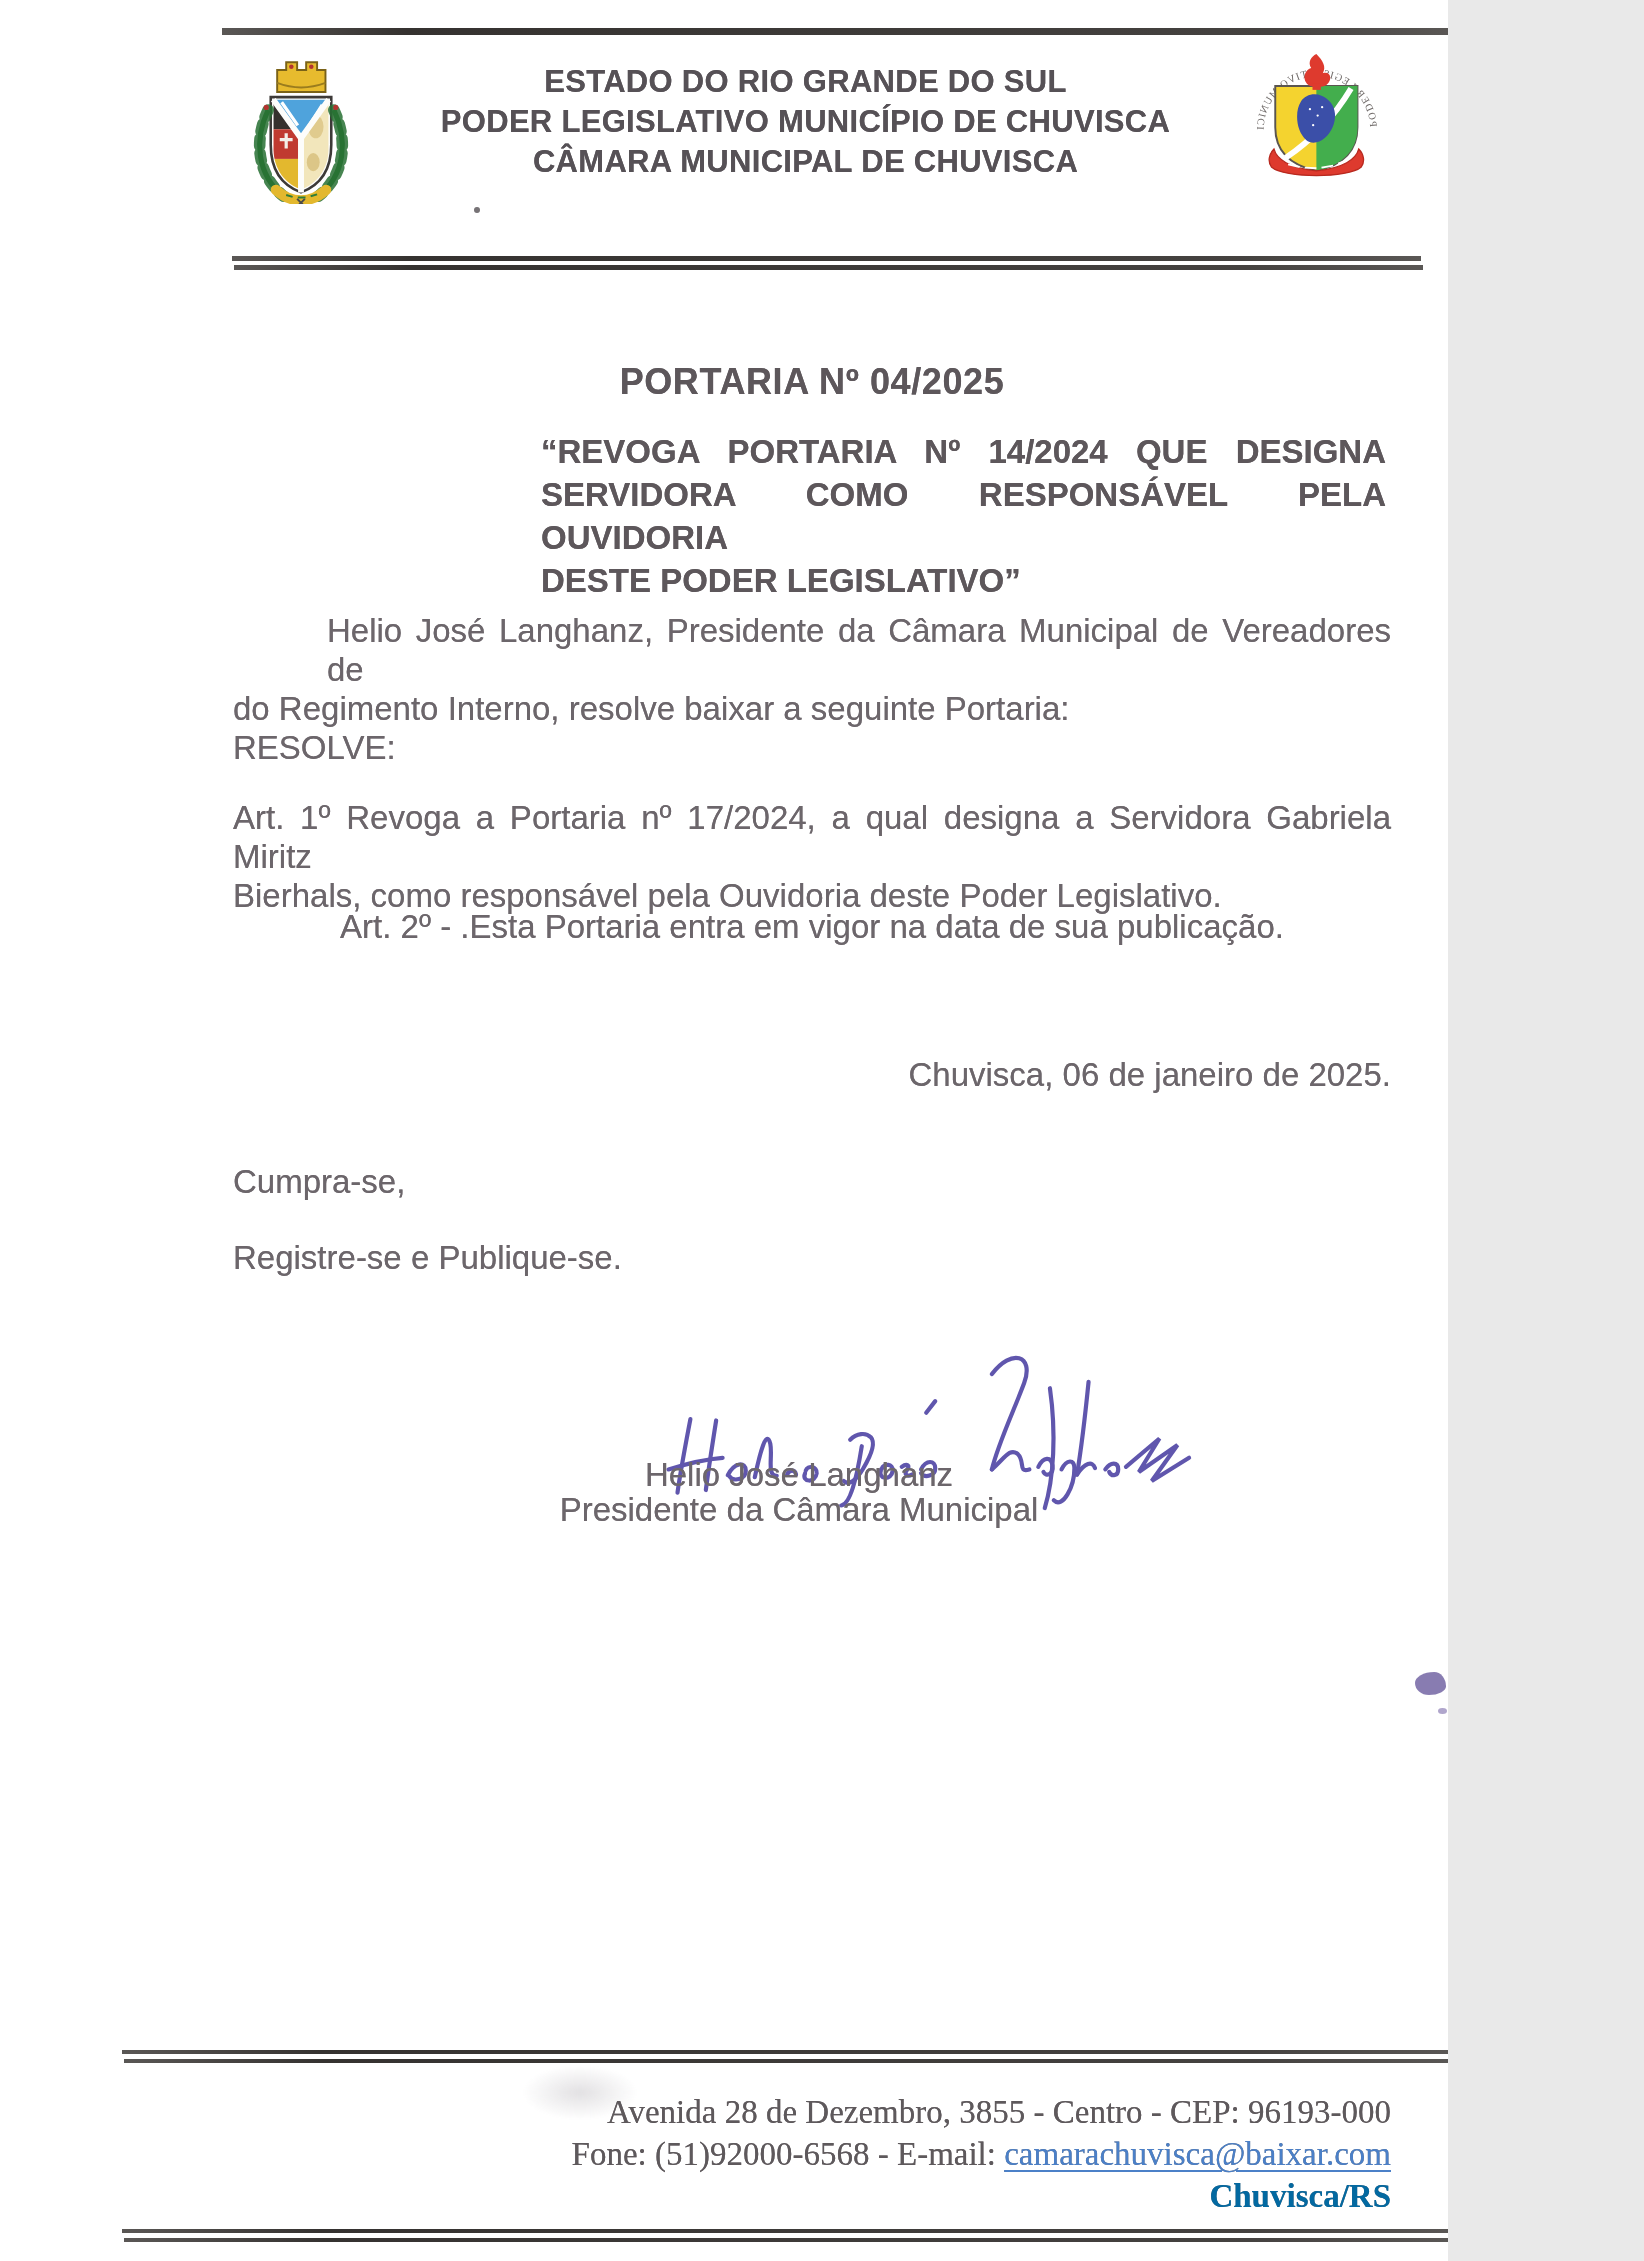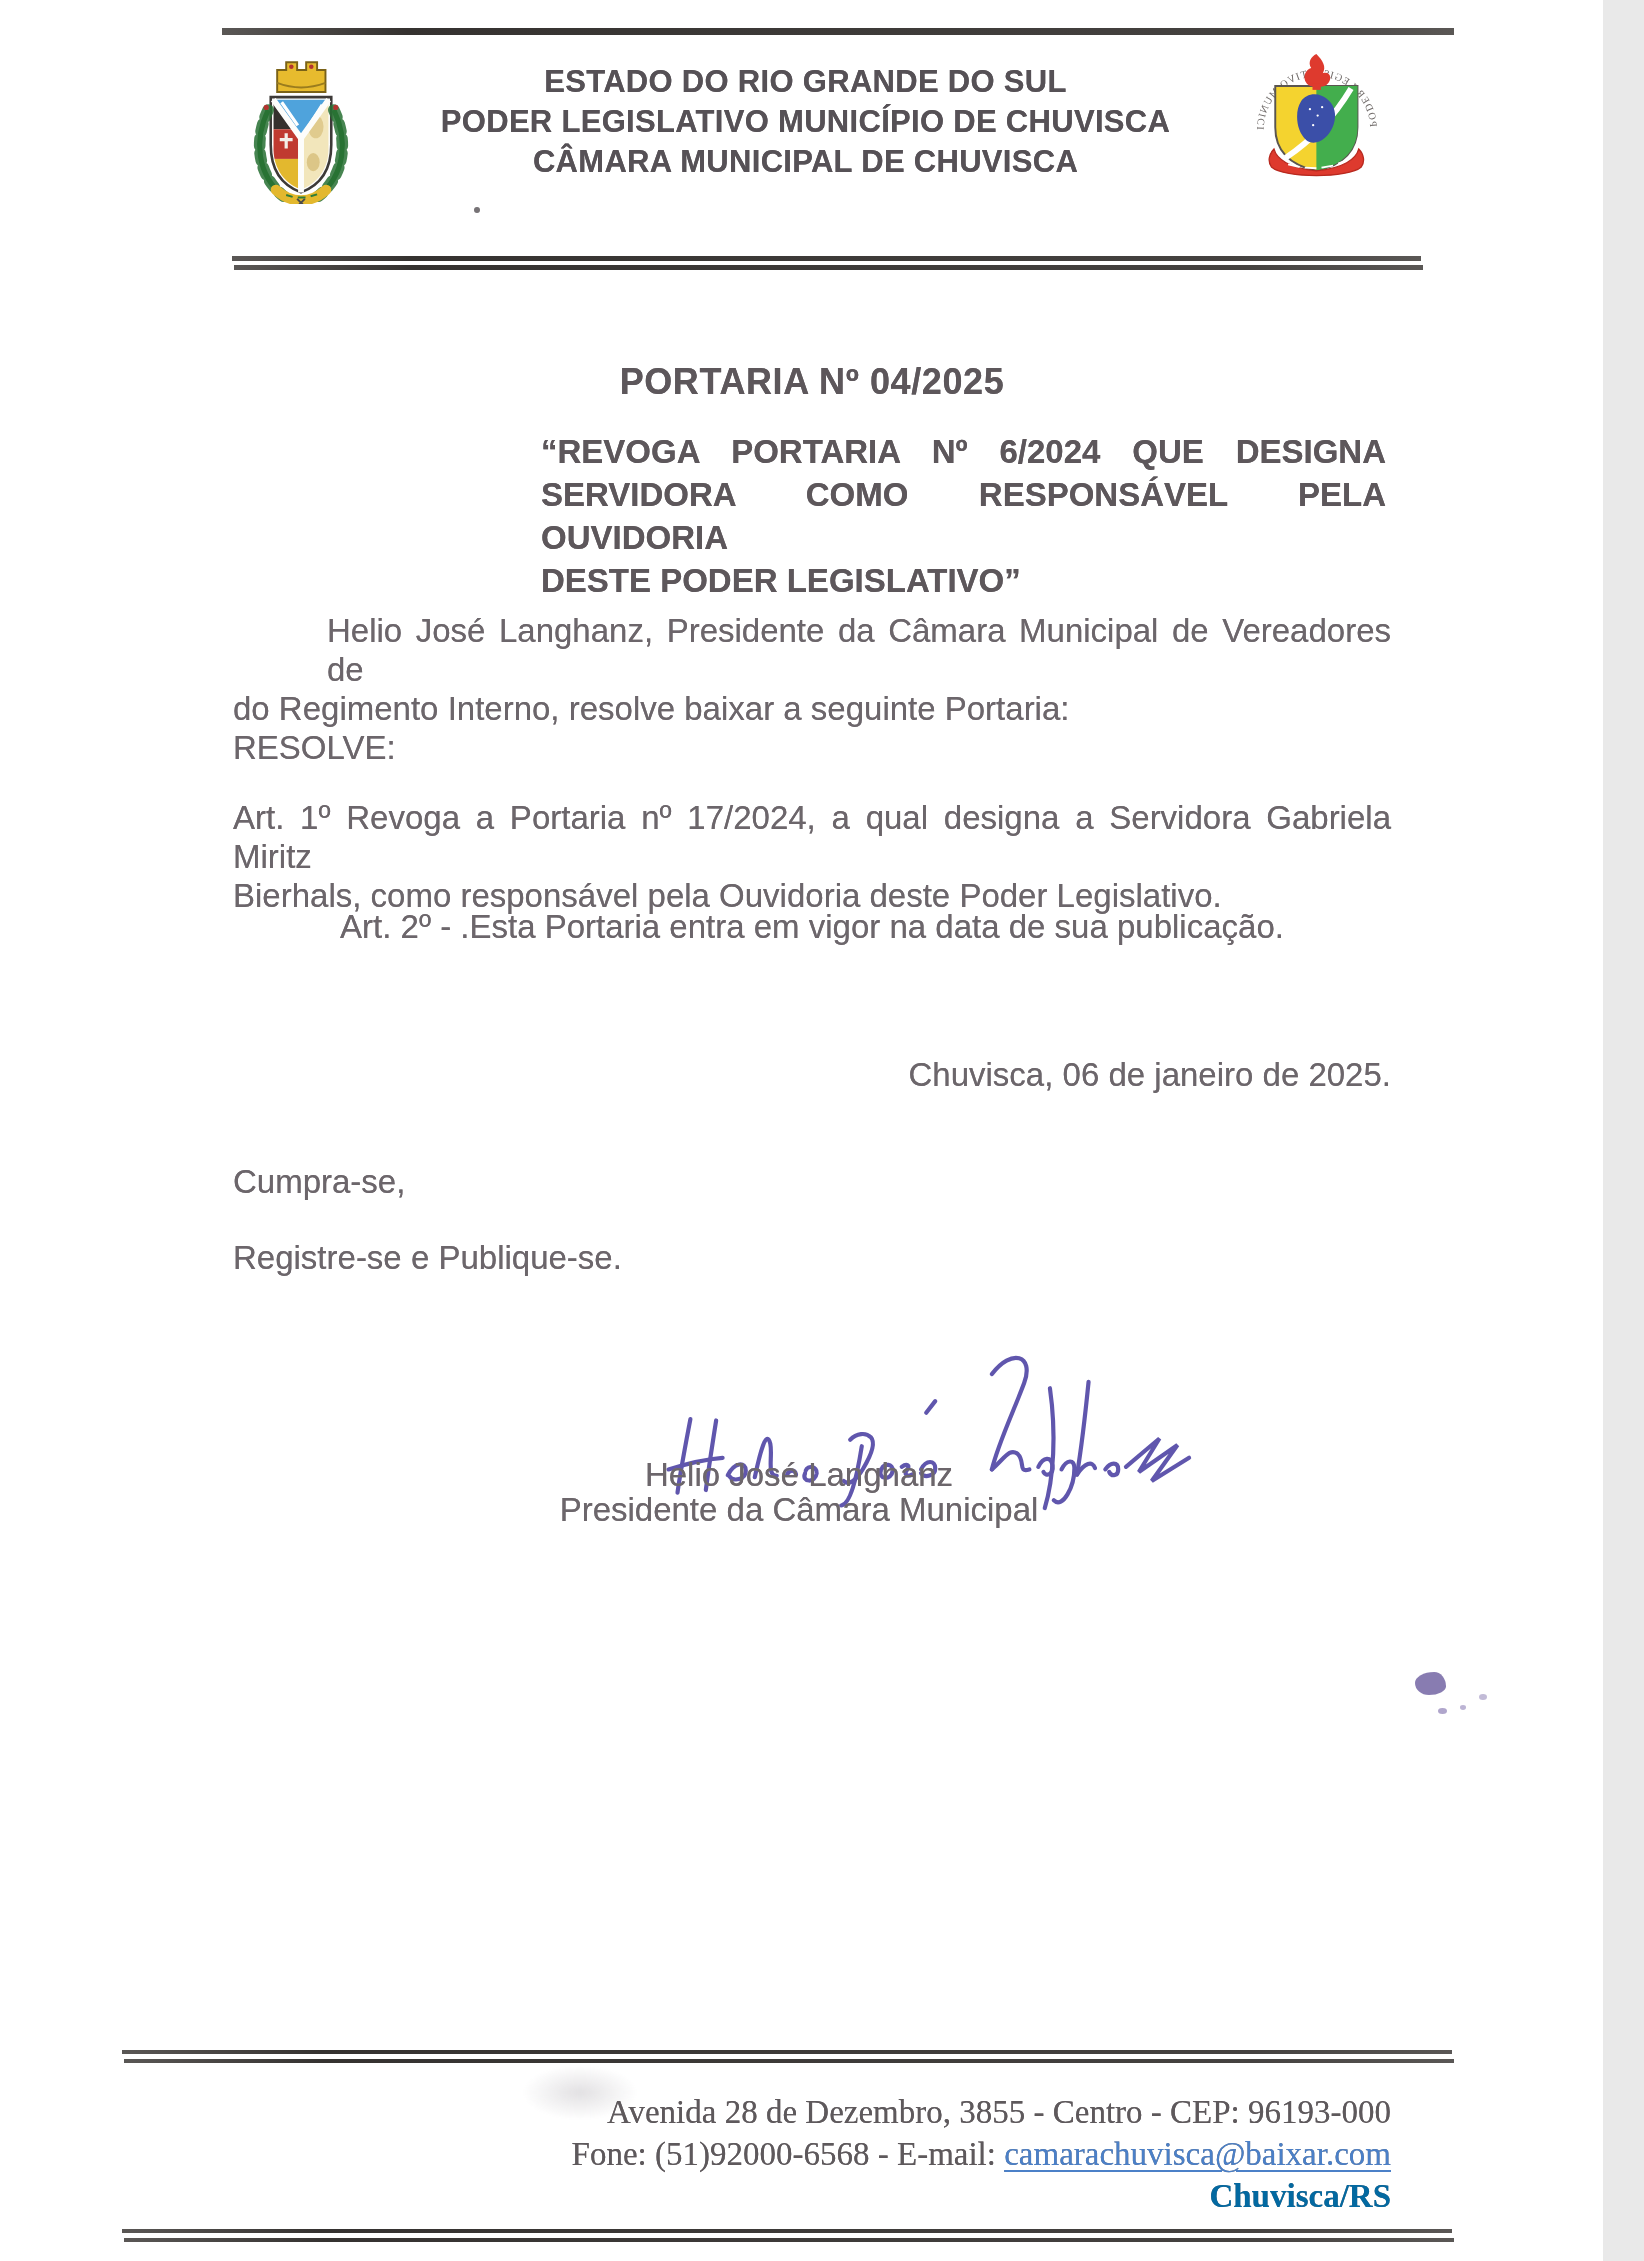--- a/index.html
+++ b/index.html
@@ -1,16 +1,16 @@
 <!DOCTYPE html>
 <html style="font-size:10.3px"><head>
 <meta charset="utf-8">
 <style>
   html,body{margin:0;padding:0;background:#e9e9e9;}
-  .page{position:relative;width:1603px;height:2261px;background:#ffffff;overflow:hidden;
+  .page{position:relative;width:1448px;height:2261px;background:#ffffff;overflow:hidden;
         font-family:"Liberation Sans","DejaVu Sans",sans-serif;}
   .abs{position:absolute;}
   .rule{background:linear-gradient(90deg,#5a5755,#353230 15%,#454240 85%,#5a5755);}
   .org{width:837px;text-align:center;font-weight:bold;font-size:31px;line-height:40px;
        color:#565156;letter-spacing:0.3px;text-shadow:0 0 0.6px #6a656a;}
   .doc{color:#6c666b;font-size:33px;line-height:39px;text-shadow:0 0 0.6px #837d82;}
   .stretch{text-align:justify;text-align-last:justify;text-justify:inter-word;}
   .indent{padding-left:94px;}
   .title{width:1158px;text-align:center;font-weight:bold;font-size:36px;color:#5d575b;
          letter-spacing:0.6px;text-shadow:0 0 0.6px #6a656a;}
@@ -108,21 +108,21 @@
   </svg>
 
   <div class="abs dot" style="left:474px;top:207px;"></div>
 
   <div class="abs rule" style="left:232px;top:256px;width:1189px;height:4.5px;"></div>
   <div class="abs rule" style="left:234px;top:265px;width:1189px;height:4.5px;"></div>
 
   <div class="abs title" style="left:233px;top:361px;">PORTARIA Nº 04/2025</div>
 
   <div class="abs quote" style="left:541px;top:430px;">
-    <div class="stretch">“REVOGA PORTARIA Nº 6/2024 QUE DESIGNA</div>
+    <div class="stretch">“REVOGA PORTARIA Nº 14/2024 QUE DESIGNA</div>
     <div class="stretch">SERVIDORA COMO RESPONSÁVEL PELA OUVIDORIA</div>
     <div>DESTE PODER LEGISLATIVO”</div>
   </div>
 
   <div class="abs doc" style="left:233px;top:611px;width:1158px;">
     <div class="stretch indent">Helio José Langhanz, Presidente da Câmara Municipal de Vereadores de</div>
     <div>do Regimento Interno, resolve baixar a seguinte Portaria:</div>
     <div>RESOLVE:</div>
   </div>
 

